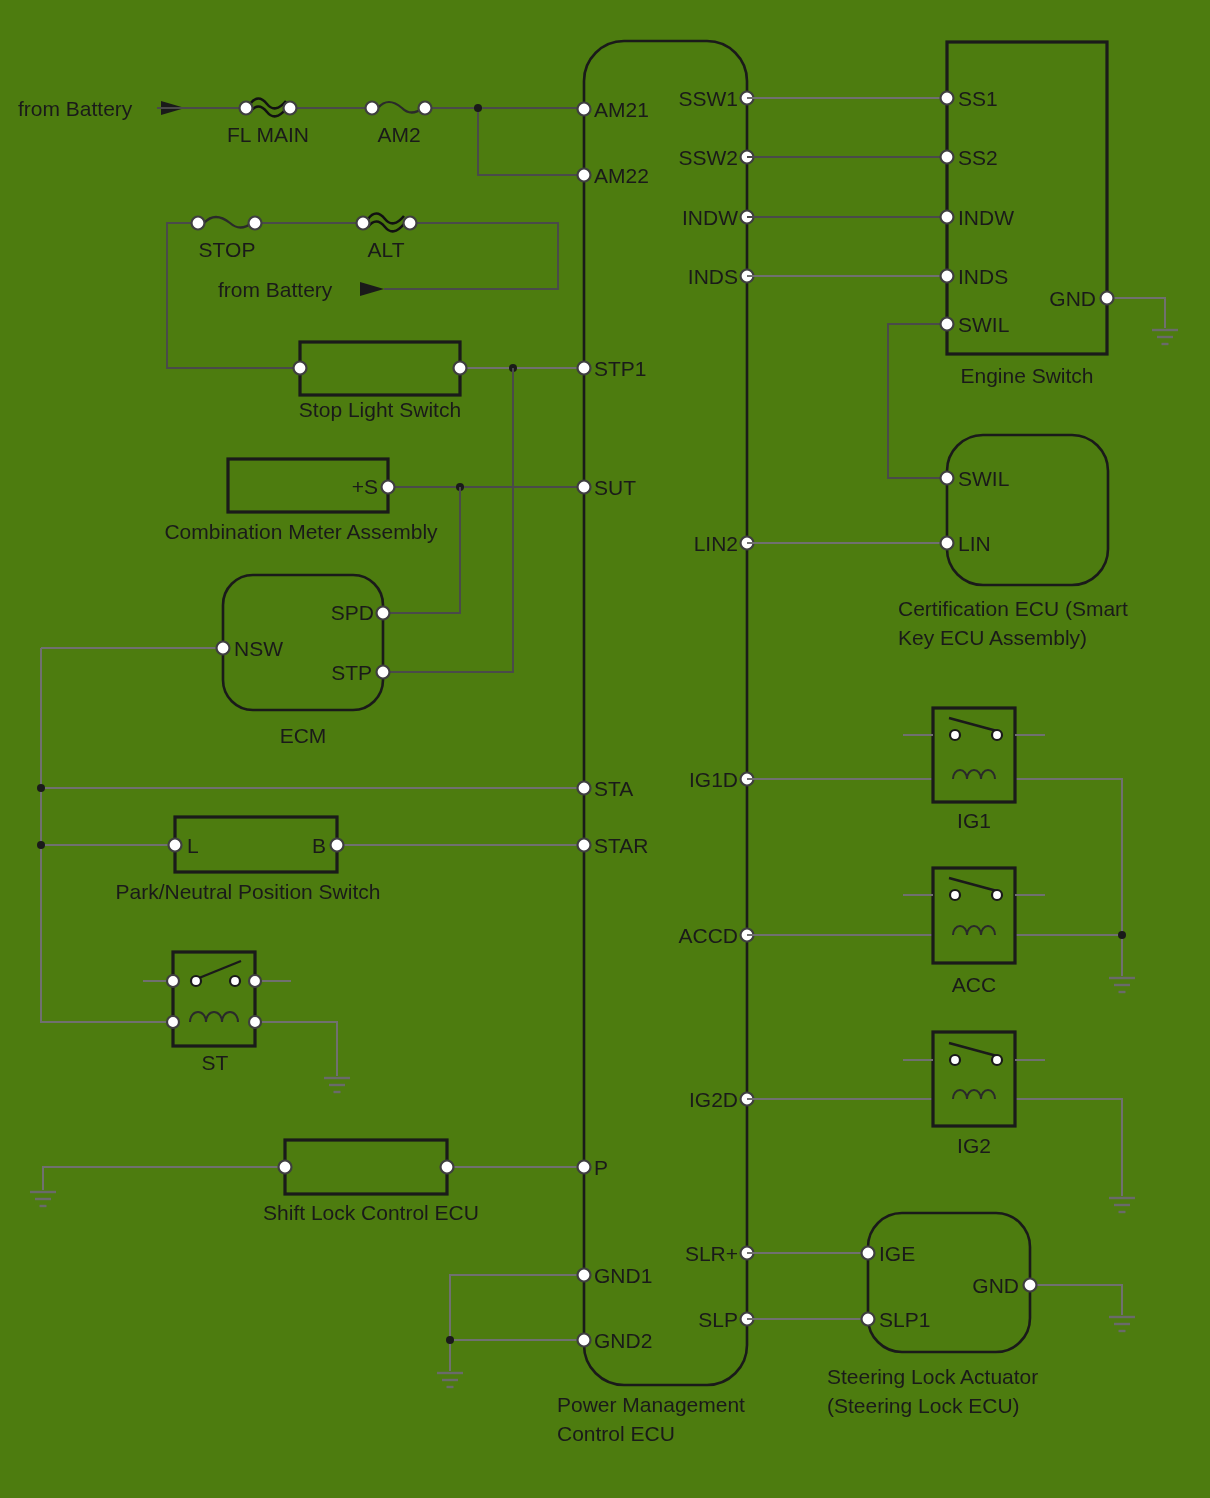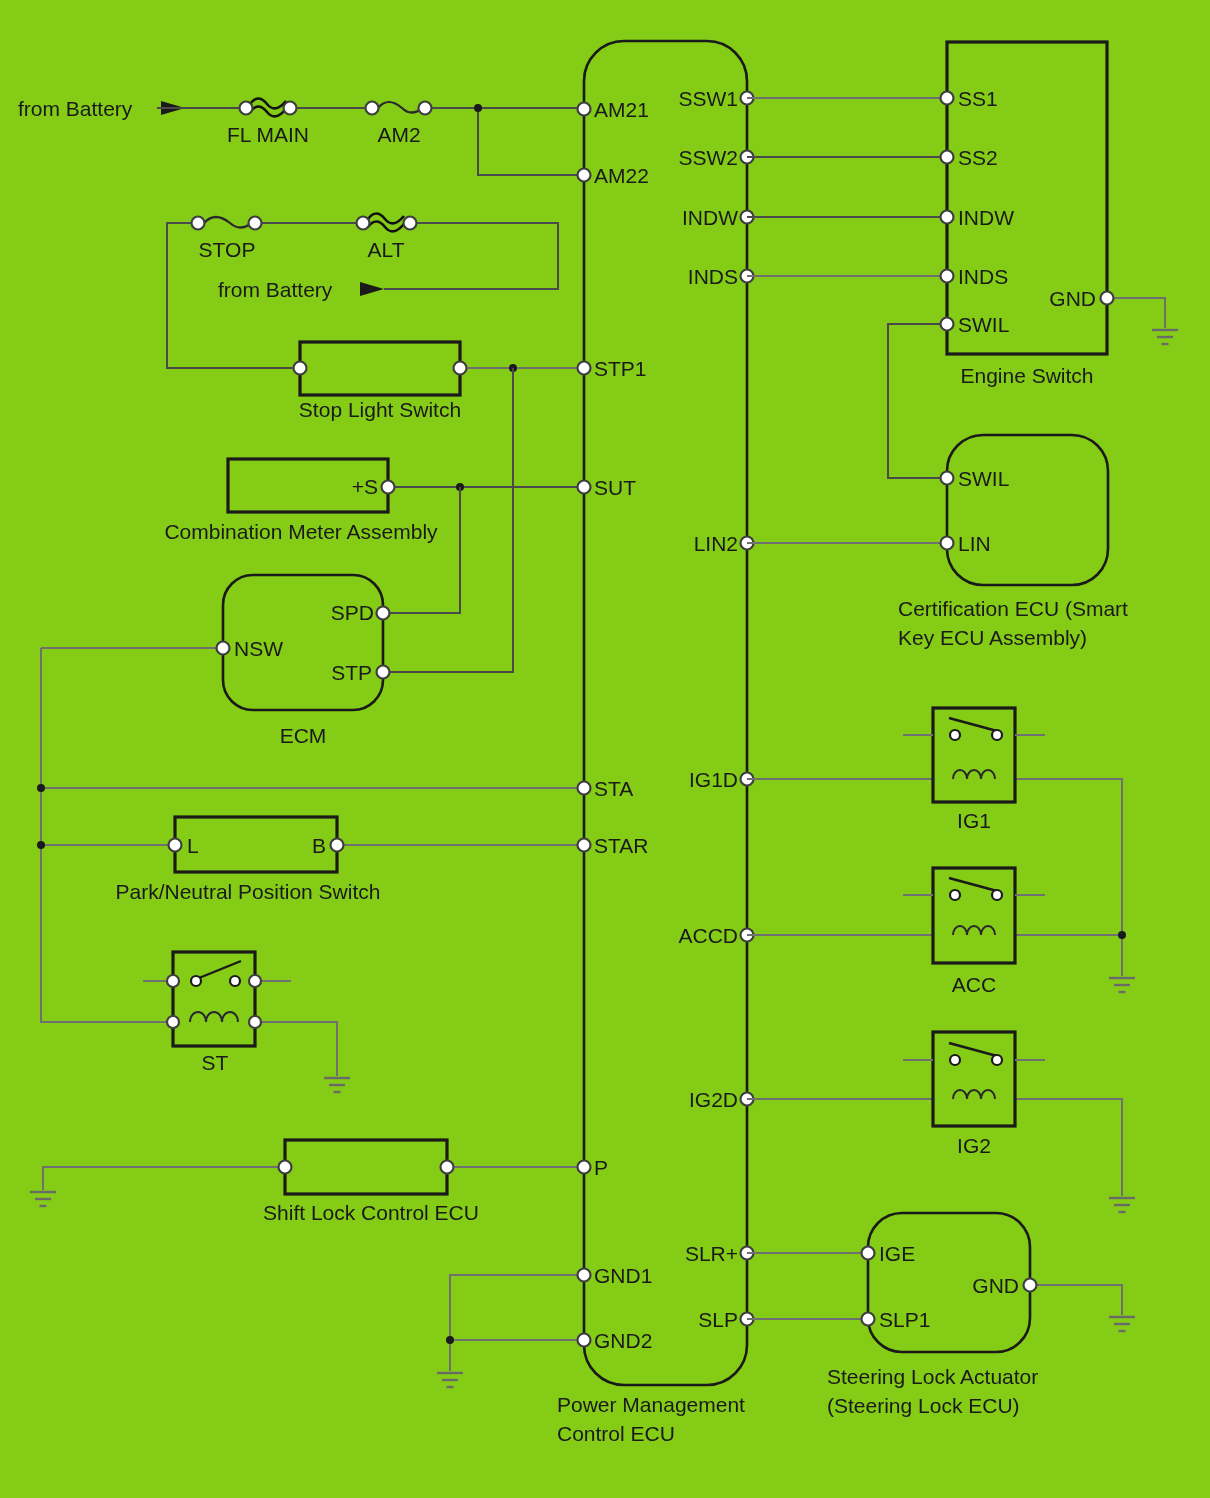--- a/index.html
+++ b/index.html
@@ -1,16 +1,16 @@
 <!DOCTYPE html>
 <html><head>
 <meta charset="utf-8">
 <style>
   html,body{margin:0;padding:0;background:#ffffff;}
-  .page{width:1210px;height:1498px;position:relative;background:#84cc16;}
+  .page{width:1210px;height:1498px;position:relative;background:#4d7c0f;}
   svg{display:block;}
   svg text{font-family:"Liberation Sans","DejaVu Sans",sans-serif;font-size:21px;fill:#1a1a1a;}
   .wire{stroke:#707070;stroke-width:2;fill:none;}
   .wire2{stroke:#4a4a4a;stroke-width:2;fill:none;}
   .boxthin{stroke:#1a1a1a;stroke-width:2.6;fill:none;}
   .boxthick{stroke:#1a1a1a;stroke-width:3.2;fill:none;}
   .pin{stroke:#3f3f3f;stroke-width:2.2;fill:#ffffff;}
   .smallc{stroke:#1a1a1a;stroke-width:2.2;fill:#ffffff;}
   .dot{fill:#1a1a1a;stroke:none;}
   .fuse{stroke:#2a2a2a;stroke-width:2.2;fill:none;}

